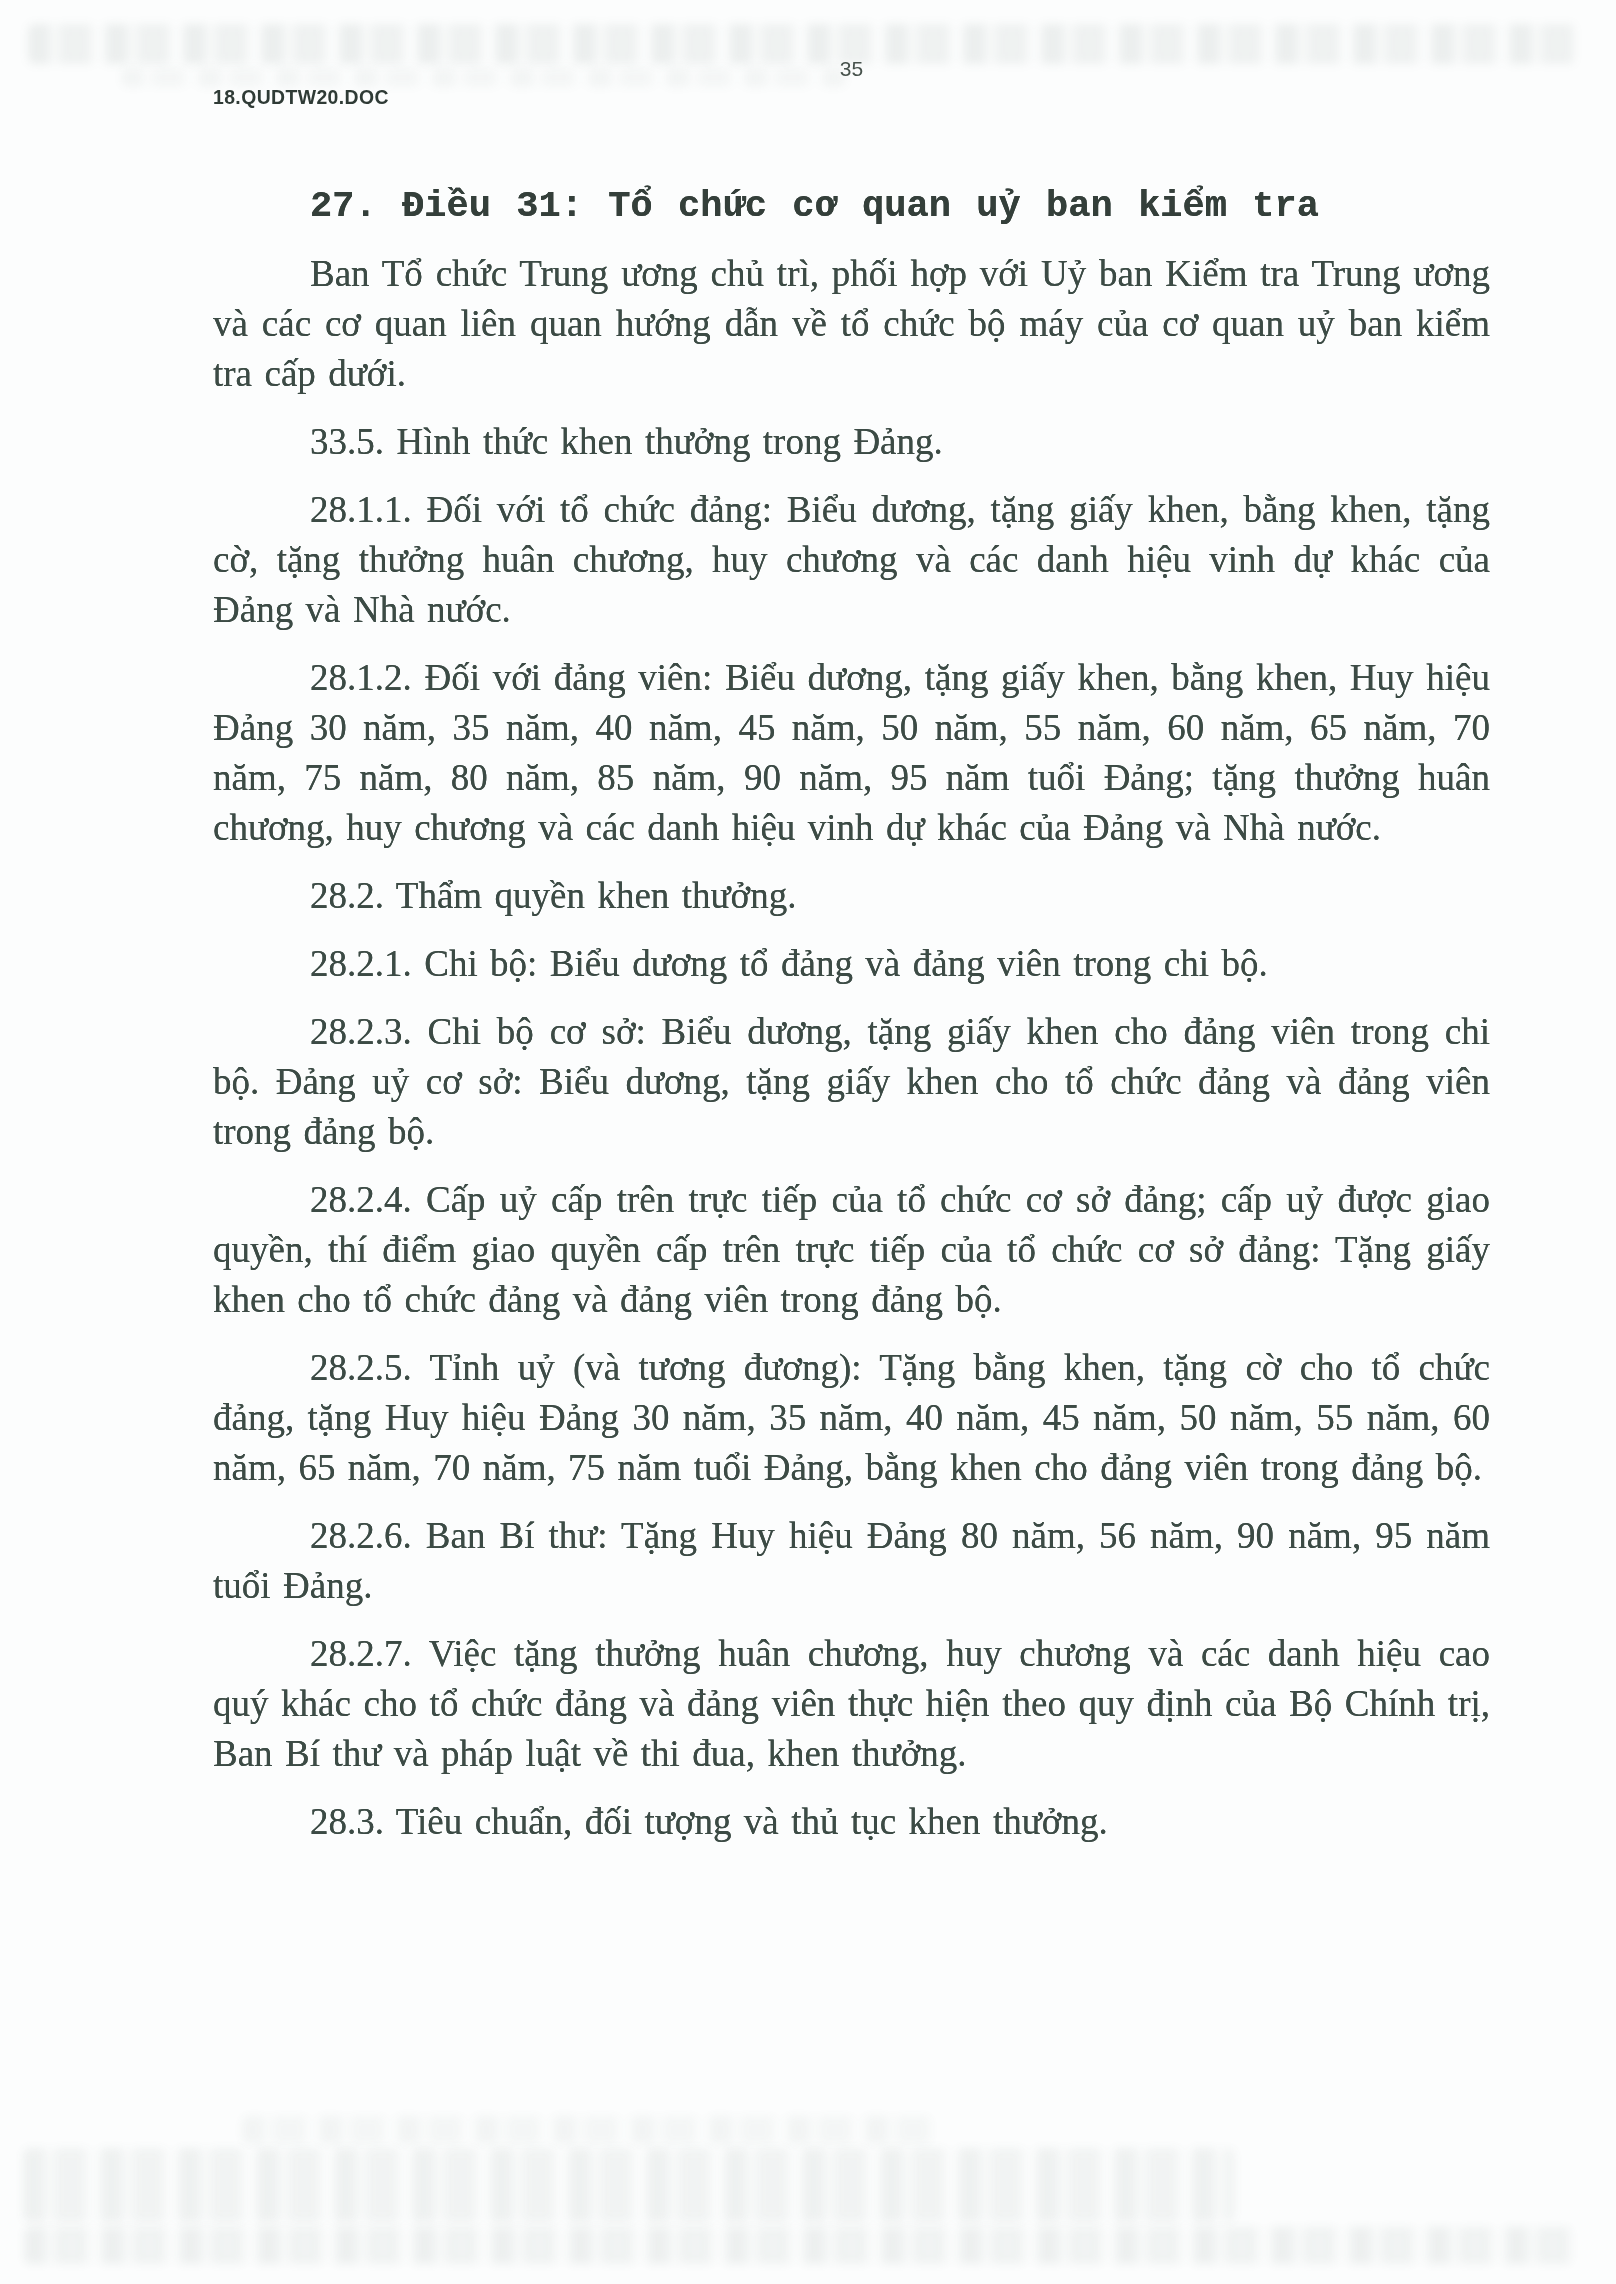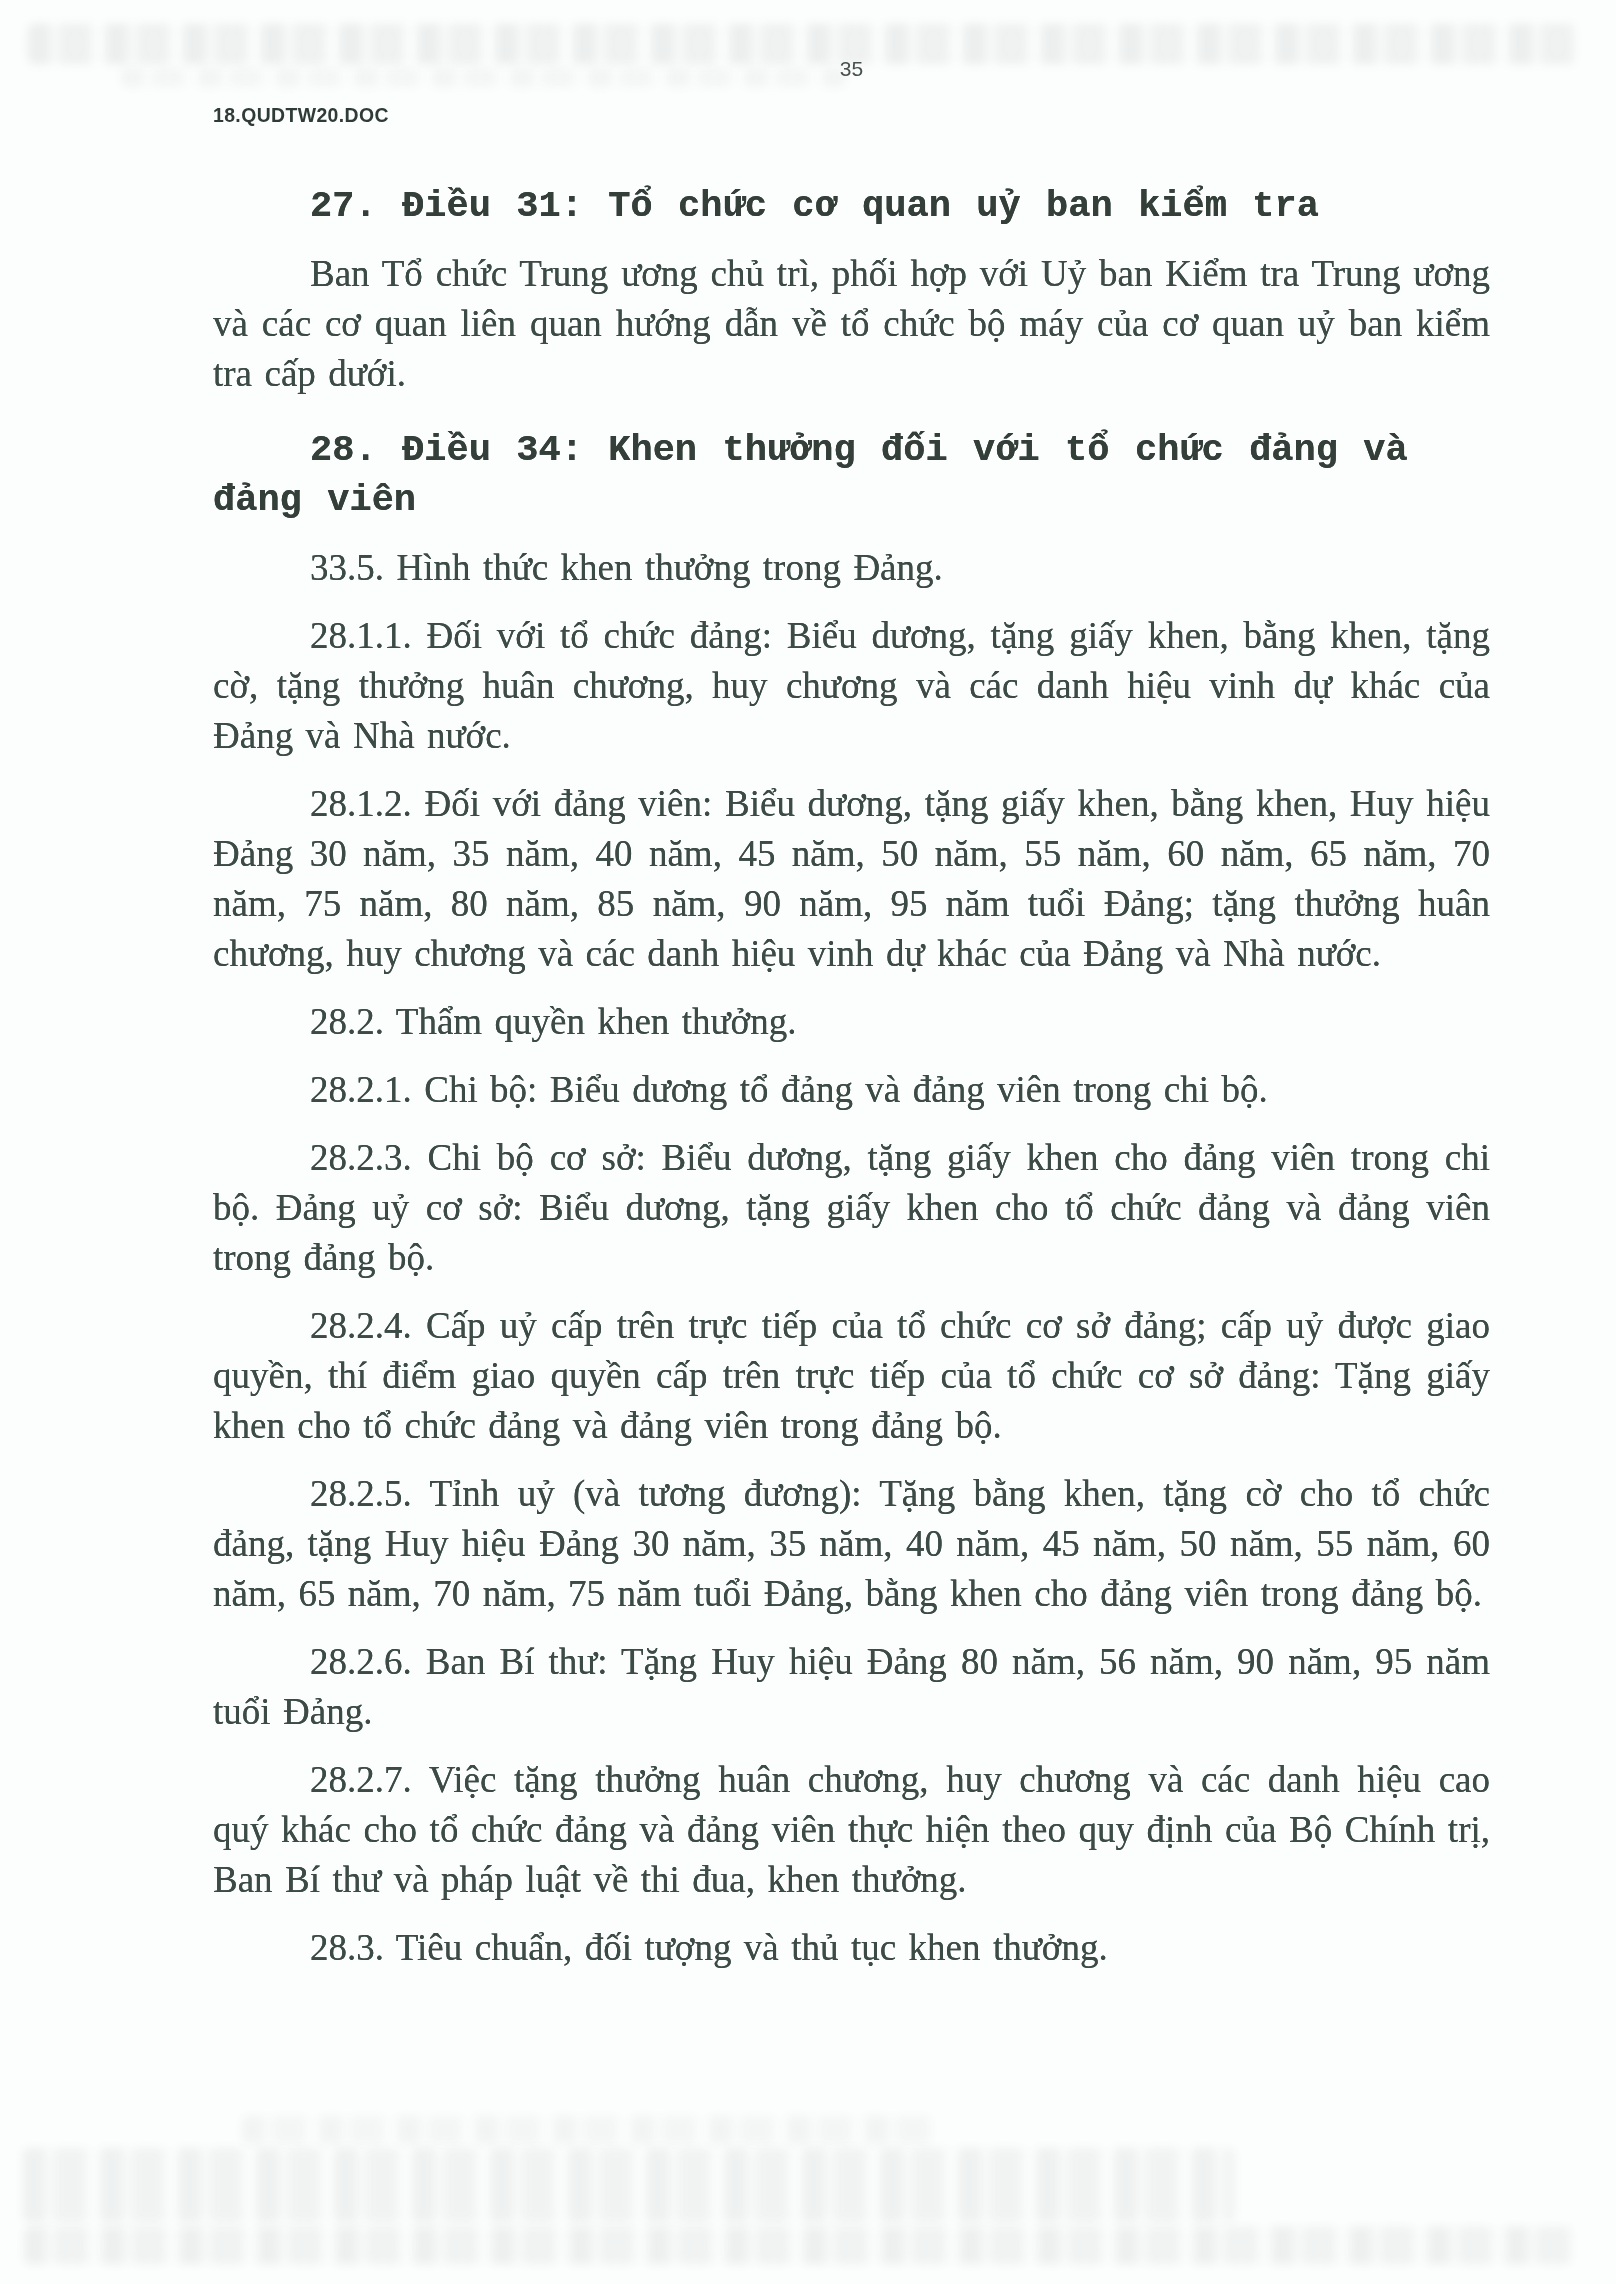--- a/index.html
+++ b/index.html
@@ -31,21 +31,21 @@
     pointer-events:none;
   }
   .ghost-top-1{top:24px;left:27.5px;width:1549px;height:40px;}
   .ghost-top-2{top:68px;left:121px;width:727px;height:19.4px;opacity:.28;}
   .ghost-bottom-1{top:2116px;left:242px;width:695px;height:27.5px;opacity:.30;}
   .ghost-bottom-2{top:2148px;left:22.6px;width:1212px;height:74px;opacity:.42;}
   .ghost-bottom-3{top:2227px;left:24px;width:1552px;height:37px;opacity:.46;}
 
   .doc-id{
     position:absolute;
-    top:104px;left:213px;
+    top:86px;left:213px;
     font-family:"Liberation Sans","DejaVu Sans",sans-serif;
     font-weight:bold;
     font-size:19.4px;
     letter-spacing:0.4px;
     color:#2f3b36;
   }
   .page-number{
     position:absolute;
     top:57px;left:213px;width:1277px;
     text-align:center;
@@ -83,21 +83,20 @@
 <div class="ghost ghost-bottom-1"></div>
 <div class="ghost ghost-bottom-2"></div>
 <div class="ghost ghost-bottom-3"></div>
 
 <div class="doc-id">18.QUDTW20.DOC</div>
 <div class="page-number">35</div>
 
 <div class="sections">
     <div class="heading">27. Điều 31: Tổ chức cơ quan uỷ ban kiểm tra</div>
     <div class="para">Ban Tổ chức Trung ương chủ trì, phối hợp với Uỷ ban Kiểm tra Trung ương và các cơ quan liên quan hướng dẫn về tổ chức bộ máy của cơ quan uỷ ban kiểm tra cấp dưới.</div>
-    <div class="heading">28. Điều 34: Khen thưởng đối với tổ chức đảng và đảng viên</div>
     <div class="para">33.5. Hình thức khen thưởng trong Đảng.</div>
     <div class="para">28.1.1. Đối với tổ chức đảng: Biểu dương, tặng giấy khen, bằng khen, tặng cờ, tặng thưởng huân chương, huy chương và các danh hiệu vinh dự khác của Đảng và Nhà nước.</div>
     <div class="para">28.1.2. Đối với đảng viên: Biểu dương, tặng giấy khen, bằng khen, Huy hiệu Đảng 30 năm, 35 năm, 40 năm, 45 năm, 50 năm, 55 năm, 60 năm, 65 năm, 70 năm, 75 năm, 80 năm, 85 năm, 90 năm, 95 năm tuổi Đảng; tặng thưởng huân chương, huy chương và các danh hiệu vinh dự khác của Đảng và Nhà nước.</div>
     <div class="para">28.2. Thẩm quyền khen thưởng.</div>
     <div class="para">28.2.1. Chi bộ: Biểu dương tổ đảng và đảng viên trong chi bộ.</div>
     <div class="para">28.2.3. Chi bộ cơ sở: Biểu dương, tặng giấy khen cho đảng viên trong chi bộ. Đảng uỷ cơ sở: Biểu dương, tặng giấy khen cho tổ chức đảng và đảng viên trong đảng bộ.</div>
     <div class="para">28.2.4. Cấp uỷ cấp trên trực tiếp của tổ chức cơ sở đảng; cấp uỷ được giao quyền, thí điểm giao quyền cấp trên trực tiếp của tổ chức cơ sở đảng: Tặng giấy khen cho tổ chức đảng và đảng viên trong đảng bộ.</div>
     <div class="para">28.2.5. Tỉnh uỷ (và tương đương): Tặng bằng khen, tặng cờ cho tổ chức đảng, tặng Huy hiệu Đảng 30 năm, 35 năm, 40 năm, 45 năm, 50 năm, 55 năm, 60 năm, 65 năm, 70 năm, 75 năm tuổi Đảng, bằng khen cho đảng viên trong đảng bộ.</div>
     <div class="para">28.2.6. Ban Bí thư: Tặng Huy hiệu Đảng 80 năm, 56 năm, 90 năm, 95 năm tuổi Đảng.</div>
     <div class="para">28.2.7. Việc tặng thưởng huân chương, huy chương và các danh hiệu cao quý khác cho tổ chức đảng và đảng viên thực hiện theo quy định của Bộ Chính trị, Ban Bí thư và pháp luật về thi đua, khen thưởng.</div>

